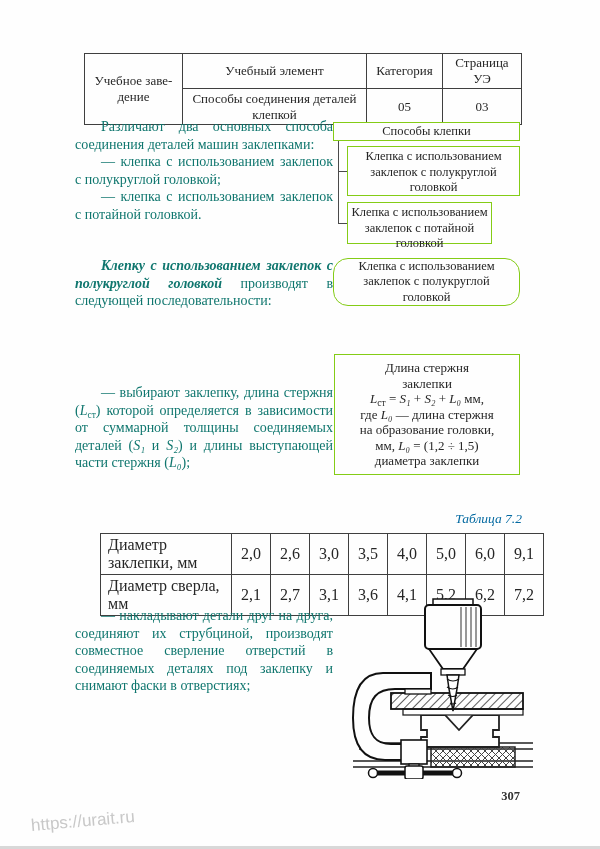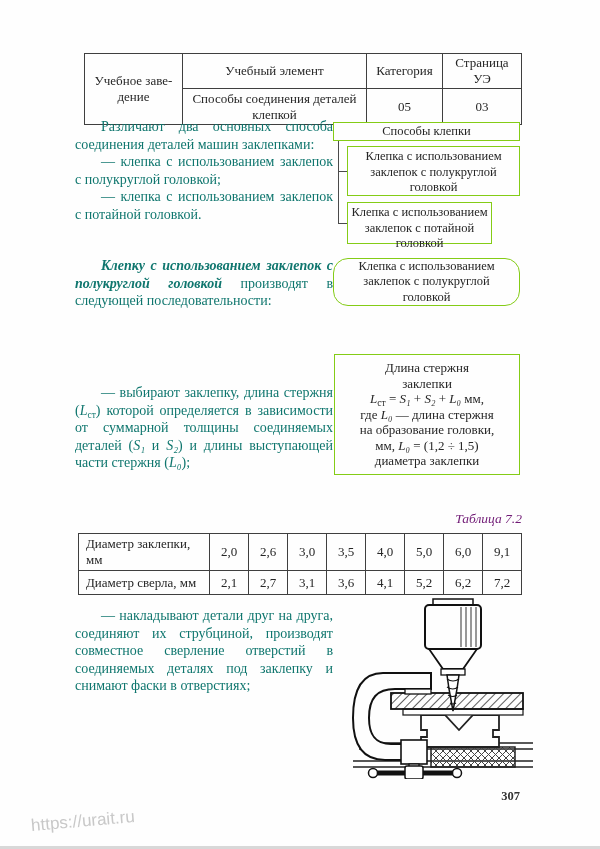--- a/index.html
+++ b/index.html
@@ -16,23 +16,23 @@
   table.head-tbl td{border:1px solid #3f3f3f;text-align:center;vertical-align:middle;padding:1px 4px;}
   .pre-line{white-space:pre-line;}
   
   .box{border:1px solid #84cc16;text-align:center;font-size:12.5px;line-height:15.5px;
        color:#262626;background:#fefefe;box-sizing:border-box;}
   .flow-root{display:flex;align-items:center;justify-content:center;}
   .vline{border-left:1px solid #4a4a4a;width:0;}
   .hstub{border-top:1px solid #4a4a4a;height:0;}
   .rounded-box{border-radius:15px;display:flex;align-items:center;justify-content:center;padding:4px 10px;}
   .formula-box{padding:5px 24px;font-size:13px;line-height:15.5px;text-align:center;}
-  .caption{font-style:italic;font-size:13.5px;text-align:right;color:#701a75;}
+  .caption{font-style:italic;font-size:13.5px;text-align:right;color:#0369a1;}
   
-  table.t72{border-collapse:collapse;table-layout:fixed;font-size:13px;color:#262626;}
+  table.t72{border-collapse:collapse;table-layout:fixed;font-size:16px;color:#262626;margin-left:22px;}
   table.t72 td{border:1px solid #3f3f3f;text-align:center;vertical-align:middle;padding:2px 3px;}
   table.t72 td.lbl{text-align:left;padding-left:7px;}
   .pagenum{font-size:12.5px;font-weight:bold;color:#333;text-align:right;}
   .watermark{font-family:"Liberation Sans","DejaVu Sans",sans-serif;font-size:17px;color:#c8c8c8;
              transform:rotate(-5deg);transform-origin:left bottom;}
   .bottom-strip{background:#d8d8d8;}
 </style>
 </head>
 <body>
 

